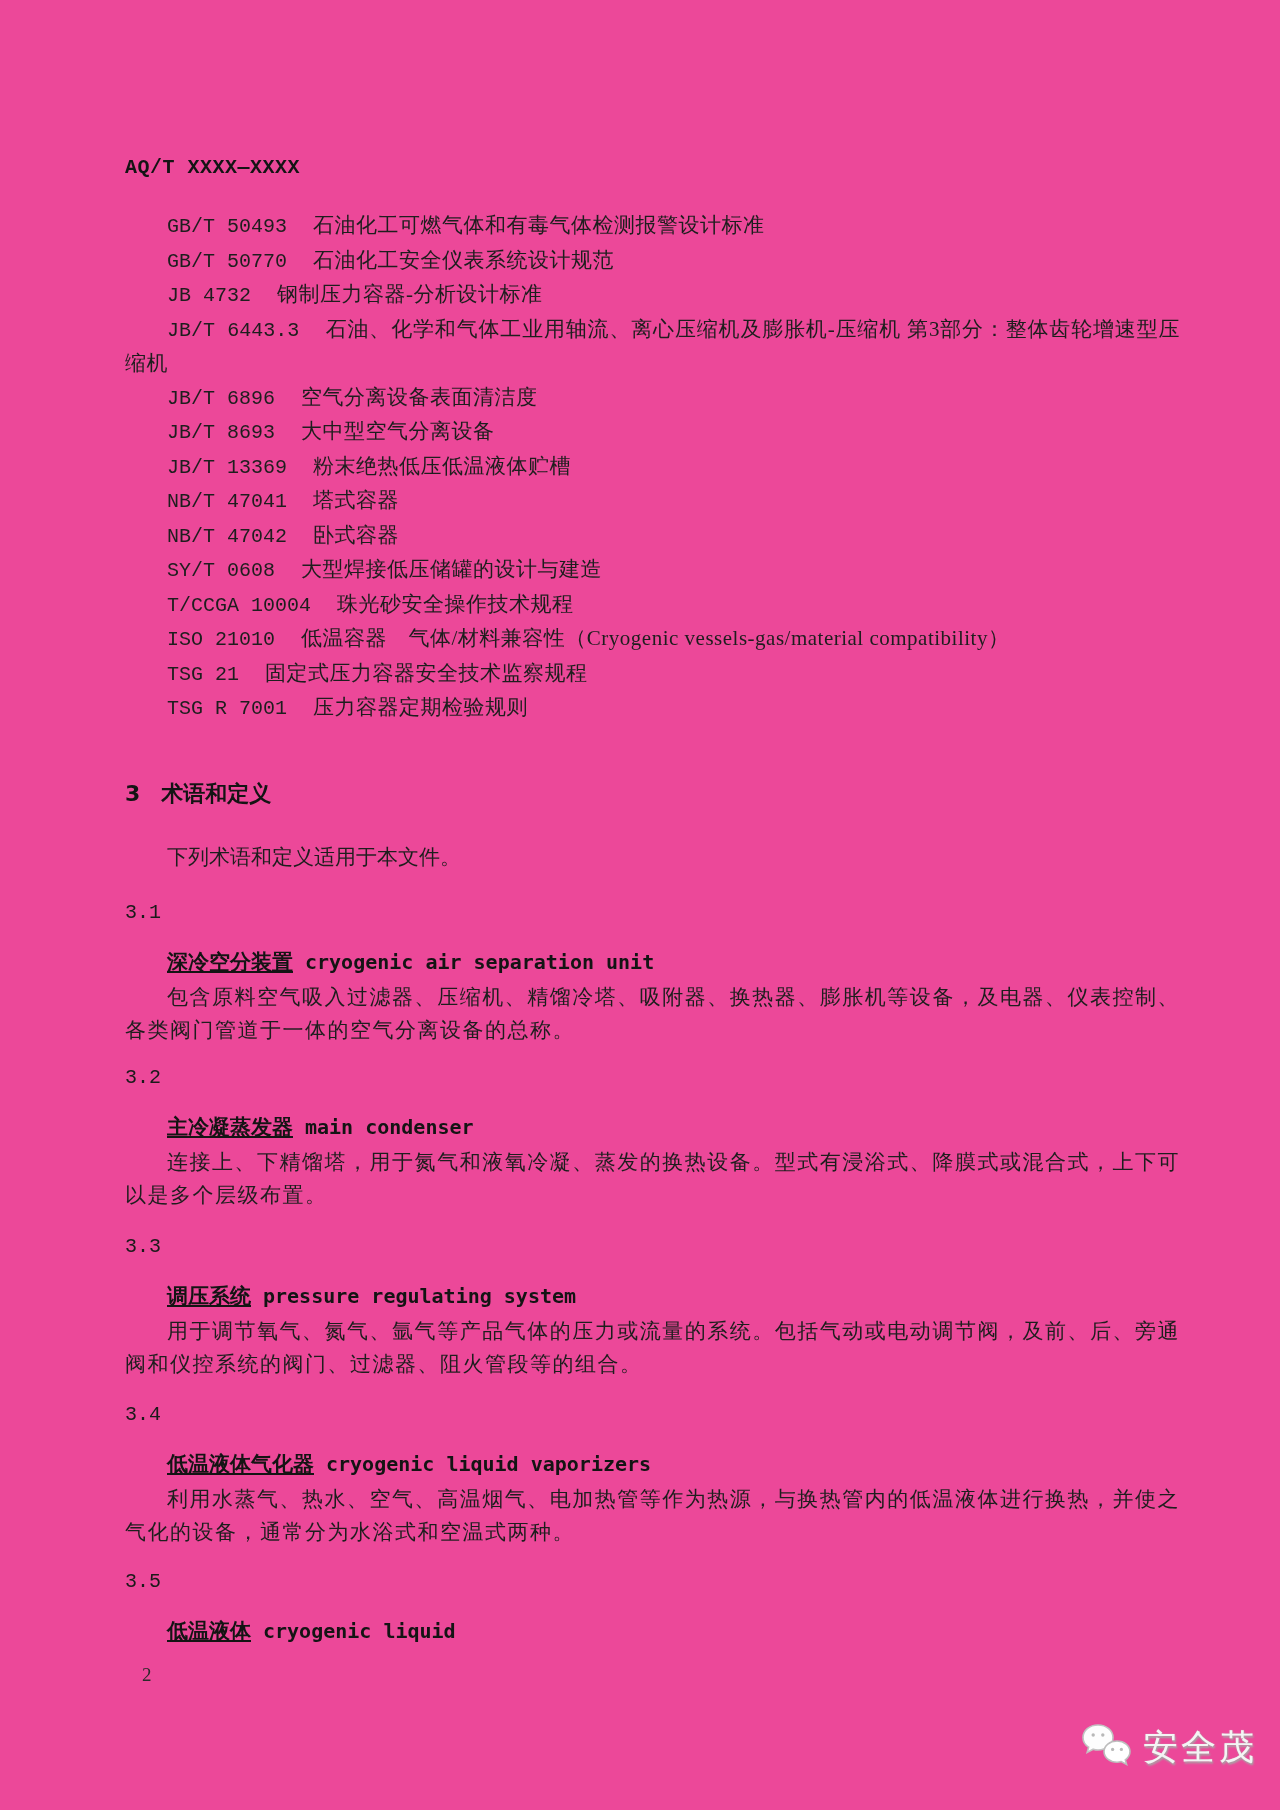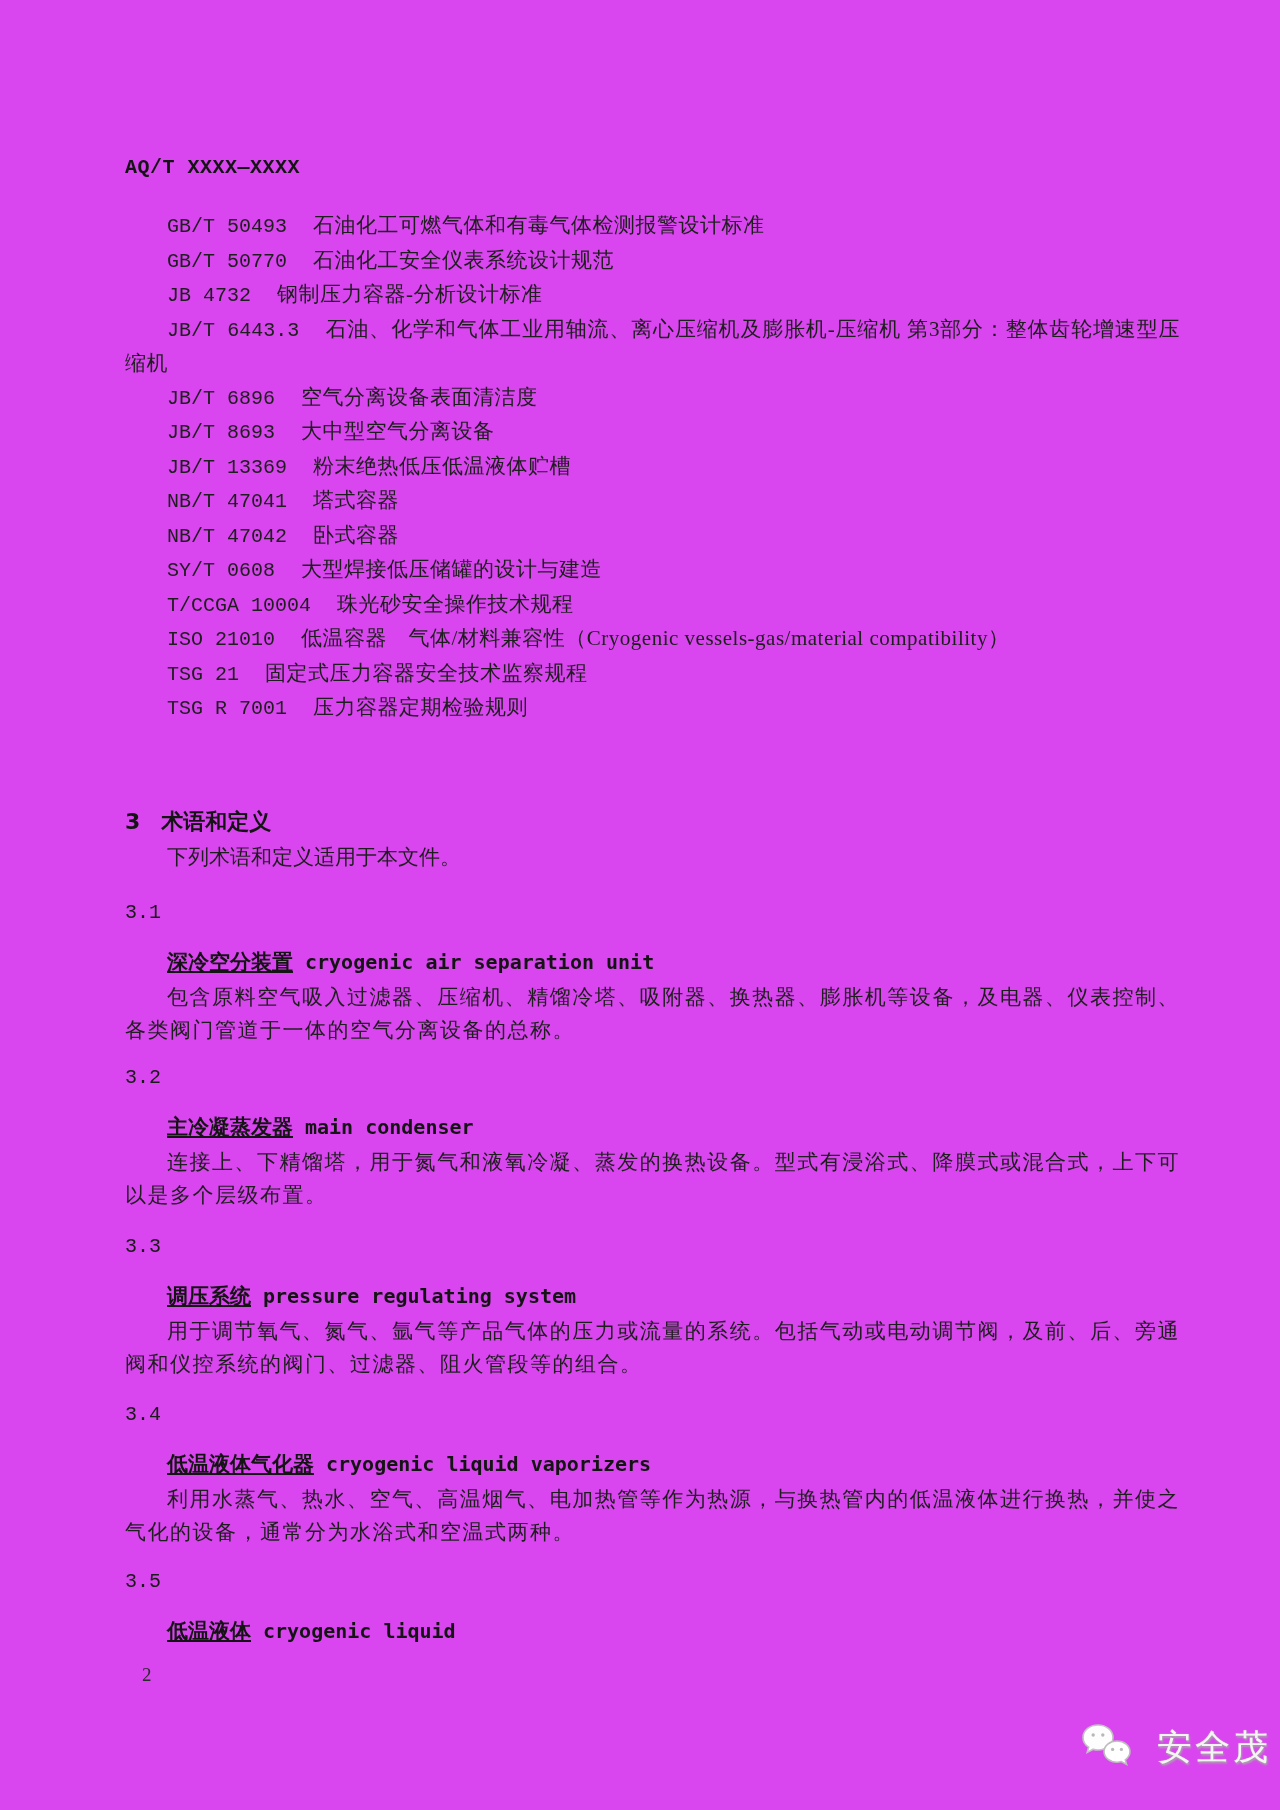--- a/index.html
+++ b/index.html
@@ -1,20 +1,20 @@
 <!DOCTYPE html>
 <html><head>
 <meta charset="utf-8">
 <style>
   html, body { margin: 0; padding: 0; background: #ffffff; }
   .page {
     position: relative;
     width: 1280px;
     height: 1810px;
-    background: #d946ef;
+    background: #ec4899;
     overflow: hidden;
     color: #1e1e1e;
     font-family: "Liberation Serif", "DejaVu Serif", serif;
   }
   .abs { position: absolute; }
 
   .doc-header {
     left: 125px; top: 156px;
     font-family: "Liberation Mono", "DejaVu Sans Mono", monospace;
     font-weight: 700;
@@ -37,21 +37,20 @@
     letter-spacing: 0;
   }
   .ref-title { padding-left: 26px; }
 
   .sec-heading {
     left: 125px; top: 779px;
     font-family: "DejaVu Sans", "Liberation Sans", sans-serif;
     font-weight: 700;
     font-size: 22px;
     color: #141414;
-    margin-top: 28px;
   }
   .sec-heading .sec-title { margin-left: 21px; }
 
   .intro {
     left: 125px; top: 841px; width: 1055px;
     font-size: 21px; line-height: 33.5px;
     text-indent: 42px;
   }
 
   .term-id {
@@ -93,21 +92,21 @@
   .pagenum {
     left: 142px; top: 1664px;
     font-size: 19px;
     color: #2a2a2a;
   }
 
   .watermark {
     left: 1080px; top: 1722px;
     display: flex;
     align-items: center;
-    gap: 23px;
+    gap: 9px;
     user-select: none;
   }
   .watermark-text {
     font-family: "DejaVu Sans", "Liberation Sans", sans-serif;
     font-size: 35px;
     letter-spacing: 3px;
     color: #f4f4f4;
     text-shadow: 1px 2px 2px #a6a6a6, 0 0 1px #c9c9c9;
   }
   .wm-icon { display: block; }

